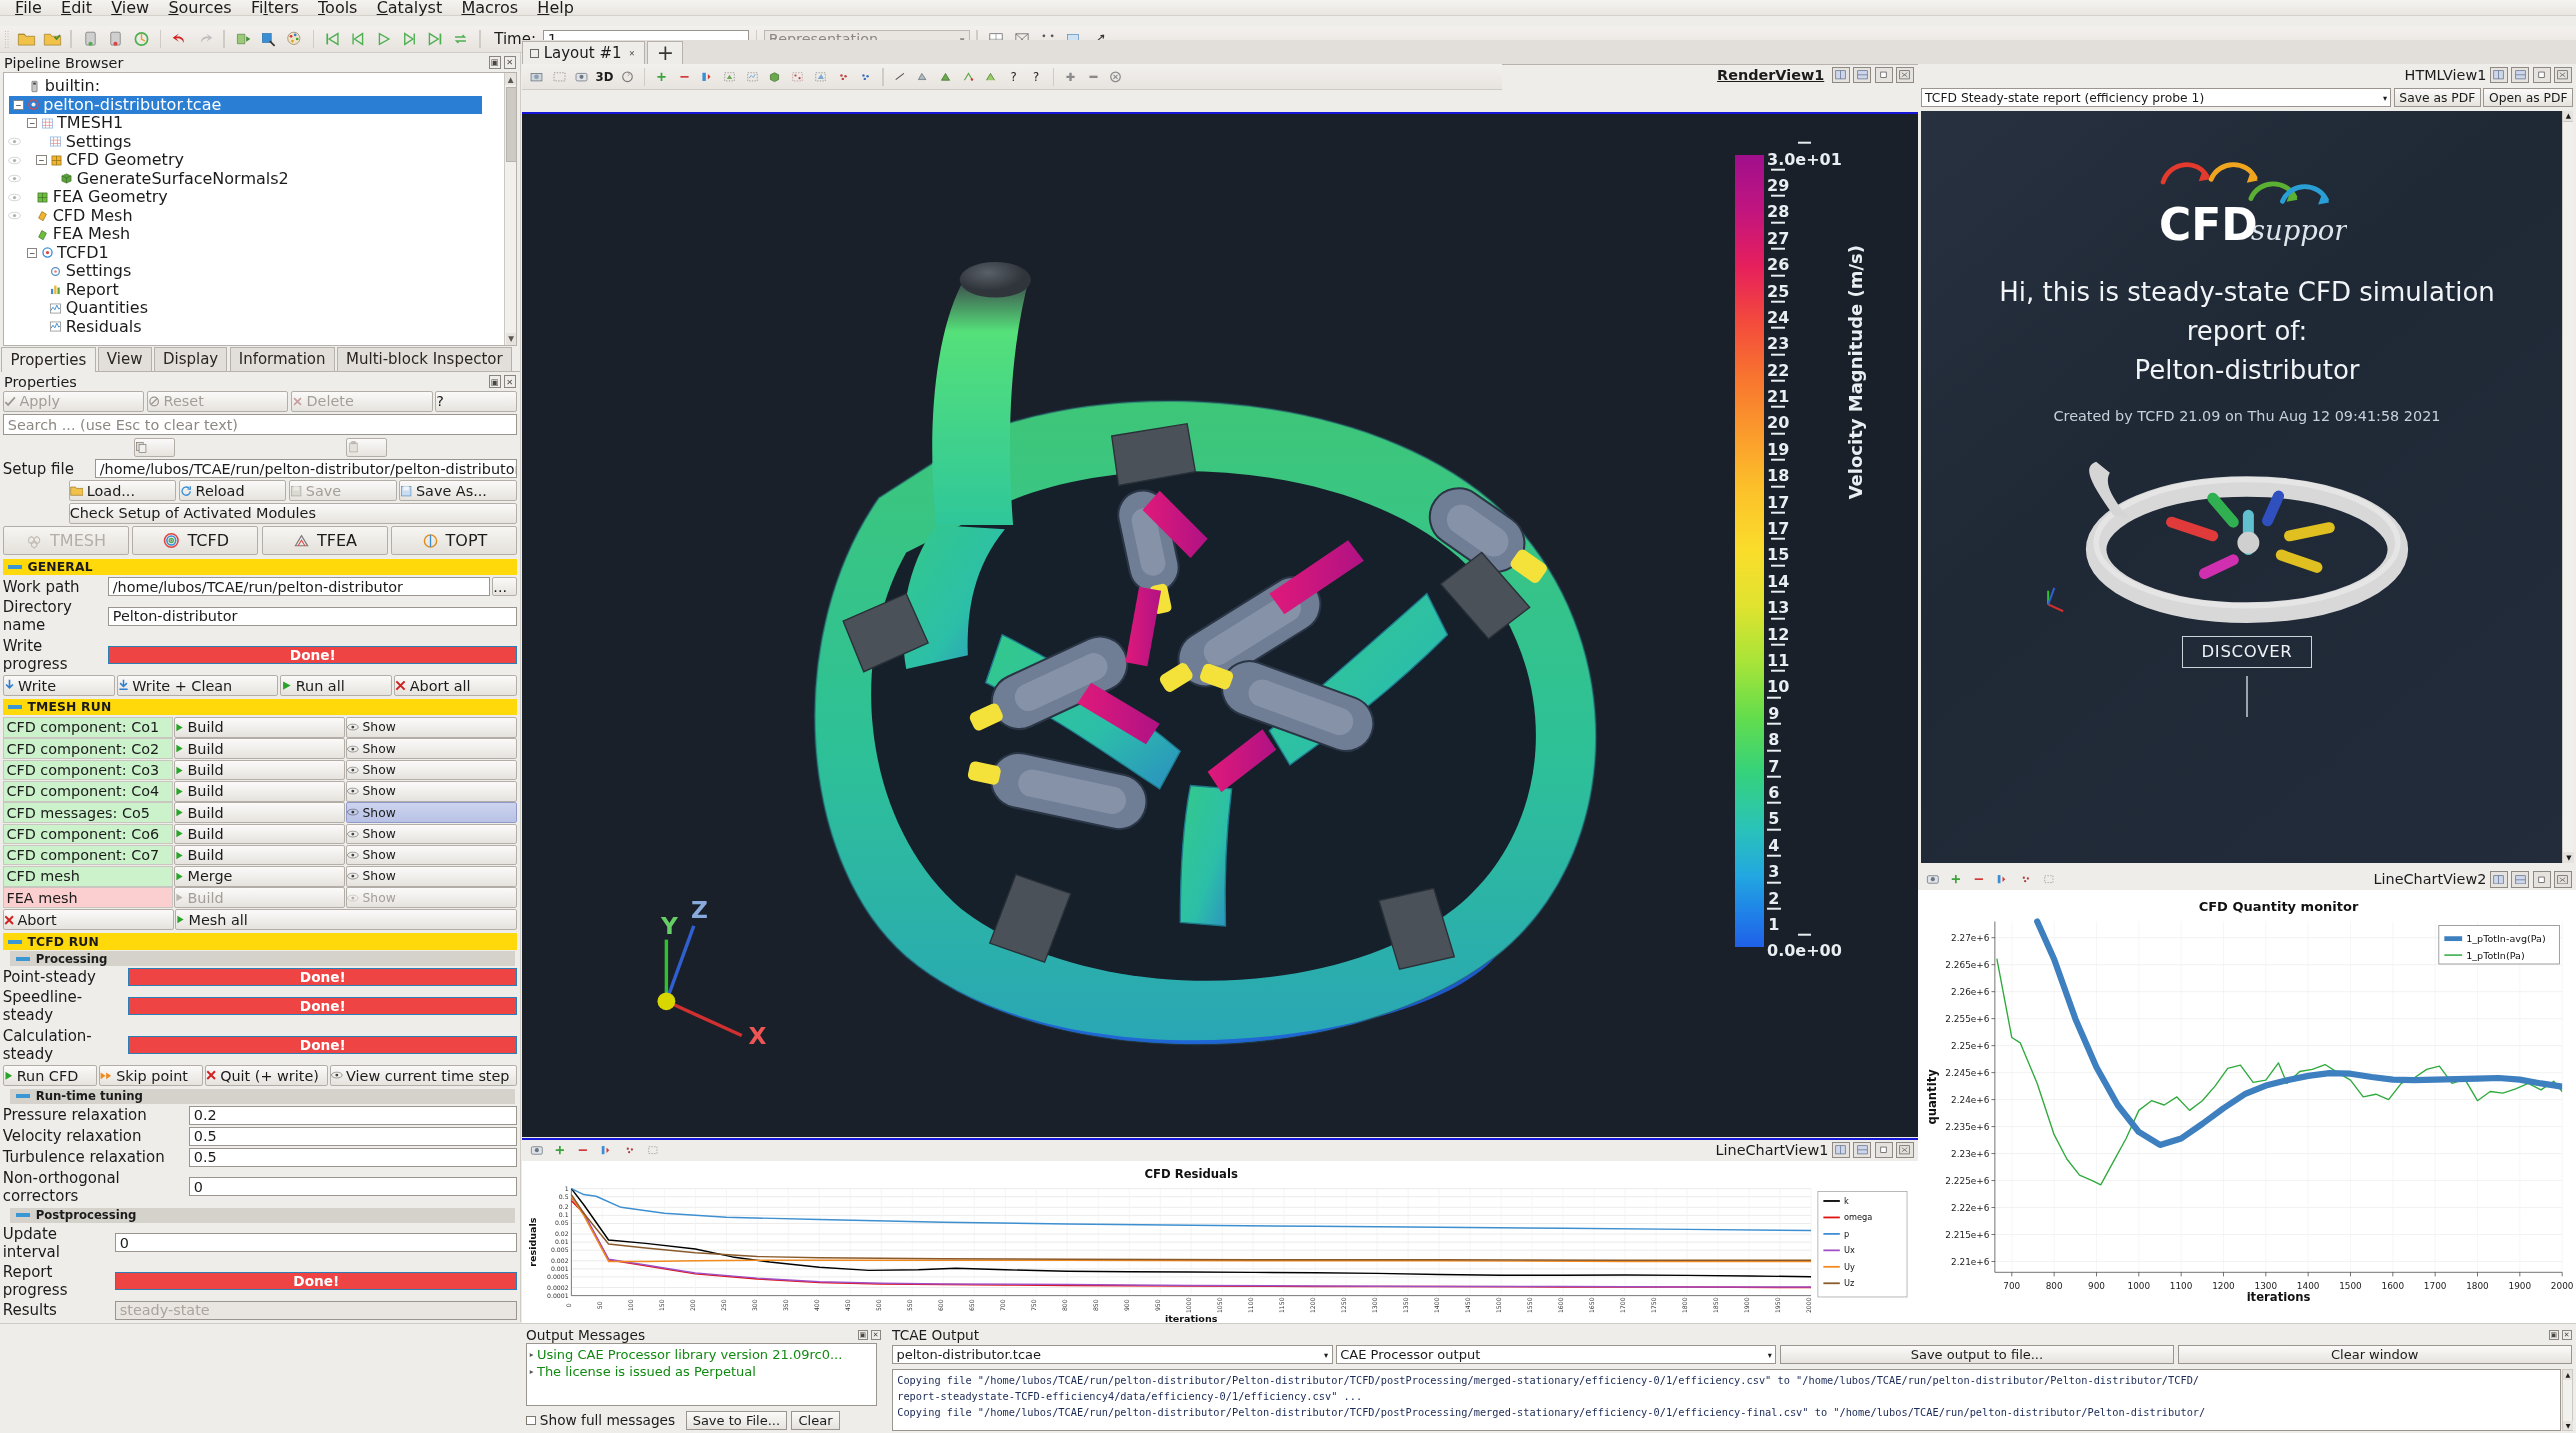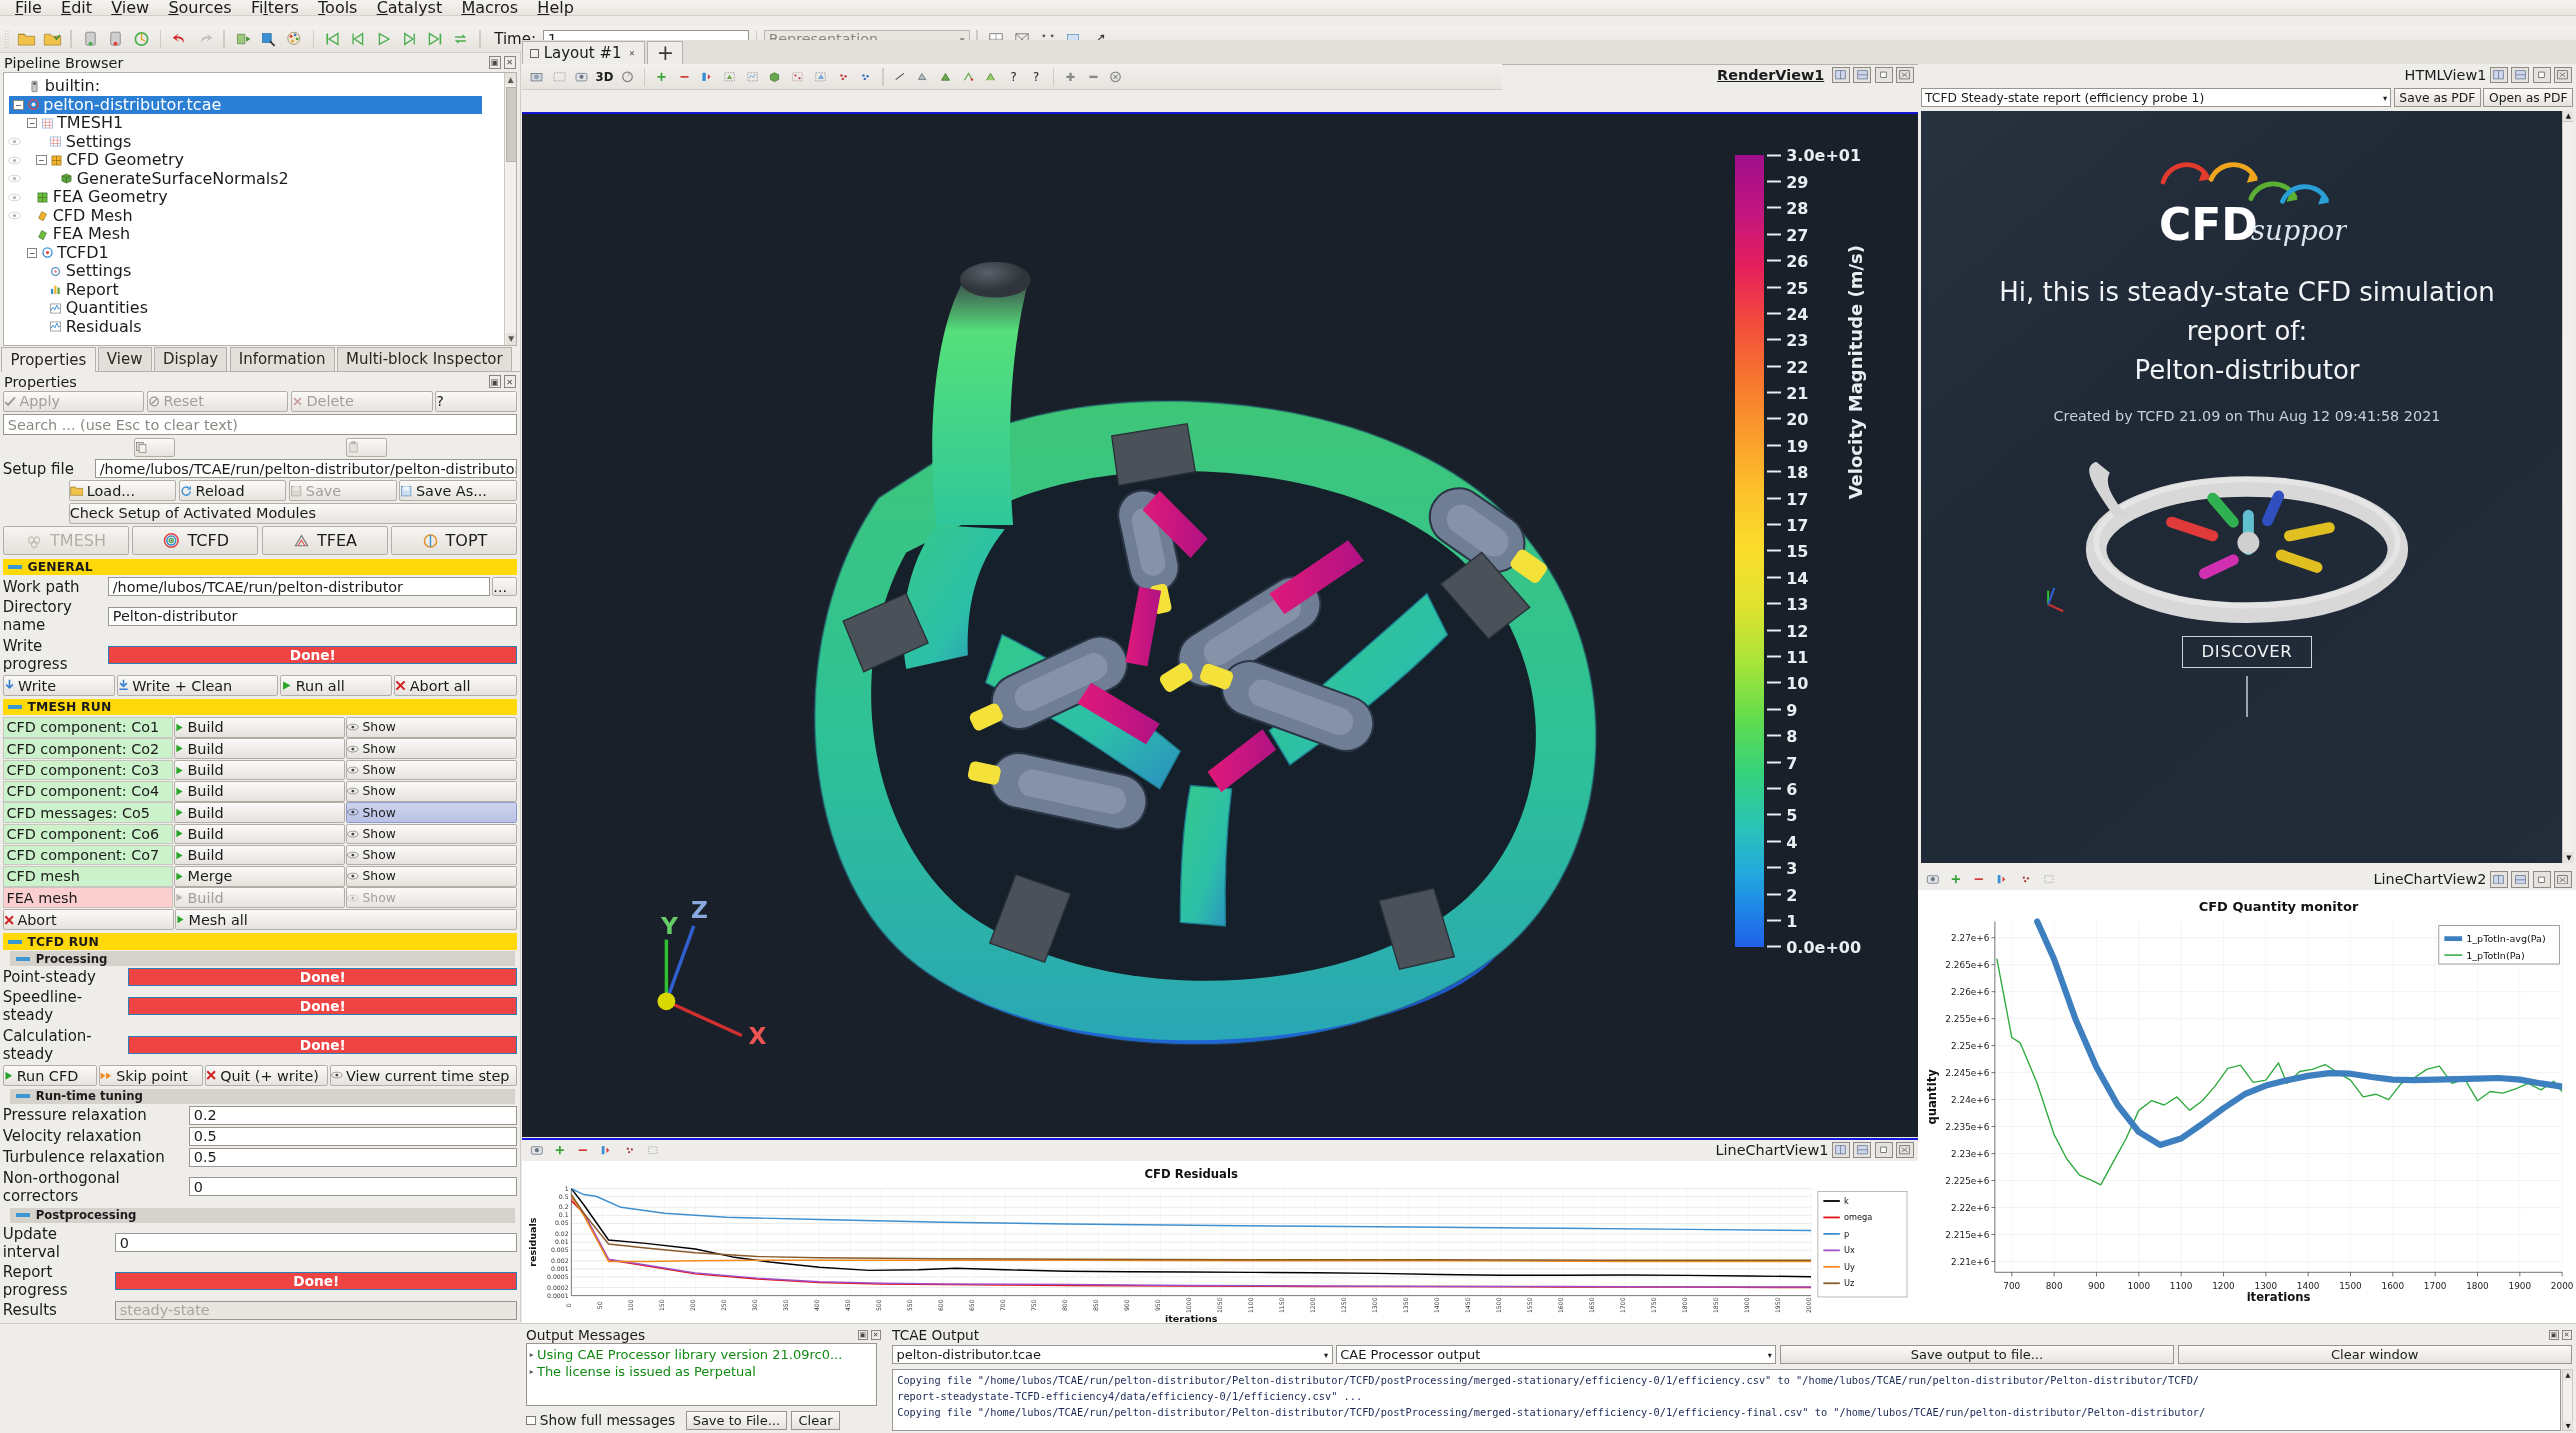--- a/index.html
+++ b/index.html
@@ -141,21 +141,21 @@
   
   .legend { position:absolute; left:1213px; top:20.6px; width:158px; height:836px; }
   .lgbar { position:absolute; left:0; top:20.6px; width:29px; height:792px;
     background:linear-gradient(to top,
       #2060e8 0%, #1f7fe8 4%, #22a7e0 9%, #2ac3b8 15%, #35d27c 22%,
       #63dd4c 29%, #a8e438 36%, #dfe32f 43%, #fadd2b 50%, #fcc02a 58%,
       #fb9a2c 65%, #f8742f 72%, #f34a3d 79%, #e61f5c 86%, #c1157f 93%, #a00f8c 100%); }
   .lgticks { position:absolute; left:32px; top:0; width:123px; height:100%;
              color:#e9eef2; font-size:16px; font-weight:bold; }
   .lgt { position:absolute; left:0; display:flex; align-items:center; gap:5.5px;
-         transform:translateY(-50%); }
+         transform:translateY(-50%);flex-direction:column; }
   .lgt .dash { width:13.7px; height:2.1px; background:#e9eef2; }
   .lgaxis { position:absolute; left:110px; top:110px; color:#e9eef2; font-size:18px;
             font-weight:bold; writing-mode:vertical-rl; transform:rotate(180deg); }
 
   
   .lc1 { position:absolute; left:522px; top:1138px; width:1396px; height:185px;
          background:#efedea; border-top:2.1px solid #1516d8; }
   .lc1 .hdr { height:20px; display:flex; align-items:center; justify-content:space-between;
               padding:0 4.1px; }
   .lc1 .canvas { position:absolute; left:0; top:20.6px; width:1396px; height:165px;

